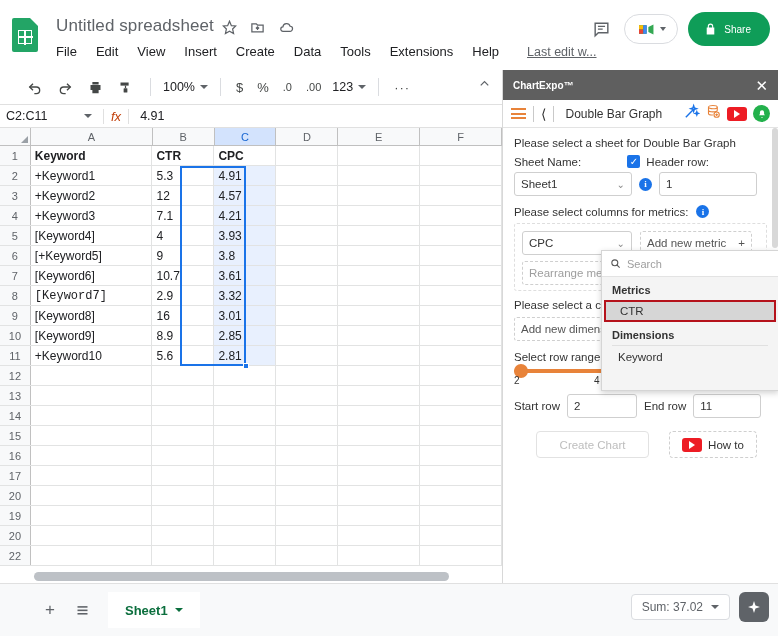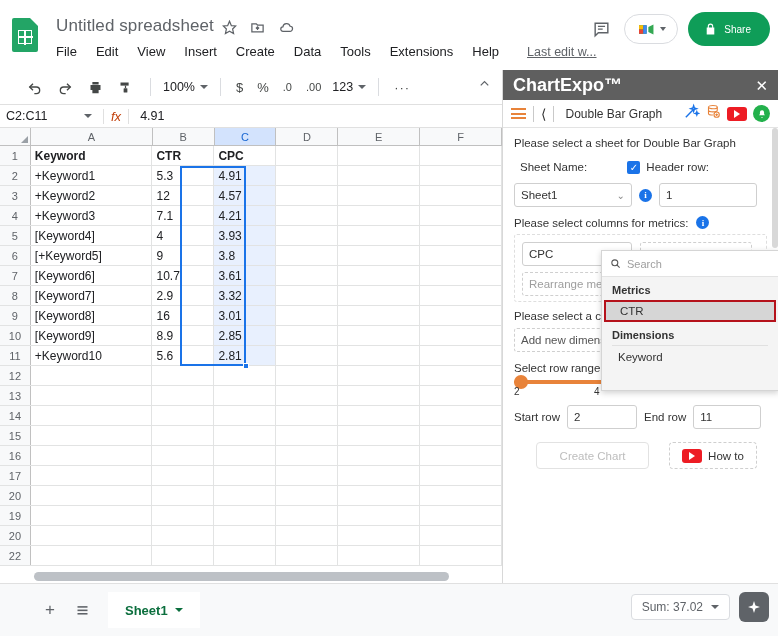--- a/index.html
+++ b/index.html
@@ -100,21 +100,21 @@
   .sum-pill { position:absolute; right:48px; top:10px; height:26px; border:1px solid #dadce0; border-radius:4px;
     background:#fff; display:flex; align-items:center; gap:8px; padding:0 10px; font-size:12px; color:#5f6368; cursor:pointer;}
   .explore-btn { position:absolute; right:9px; top:8px; width:30px; height:30px; background:#5f6368;
     border-radius:6px; display:flex; align-items:center; justify-content:center; cursor:pointer;}
 
   
   .panel { position:absolute; left:502px; top:70px; width:276px; height:513px; background:#fff;
     border-left:1px solid #d8d8d8; }
   .panel-title { height:30px; background:#5f5f5f; display:flex; align-items:center;
     justify-content:space-between; padding:0 10px; }
-  .panel-title-txt { color:#fff; font-size:18px; font-weight:bold; }
+  .panel-title-txt { color:#fff; font-size:10px; font-weight:bold; }
   .panel-close { color:#fff; font-size:15px; cursor:pointer; line-height:1;}
   .panel-sub { height:28px; border-bottom:1px solid #e3e3e3; display:flex; align-items:center; gap:7px; padding:0 8px; }
   .hamb { display:flex; flex-direction:column; gap:2.5px; cursor:pointer;}
   .hamb i { display:block; width:15px; height:2px; background:#e8833a; }
   .vbar { width:1px; height:16px; background:#c9c9c9; }
   .backchev { color:#333; font-size:14px; cursor:pointer; }
   .panel-sub-title { font-size:12px; color:#333; flex:1; padding-left:4px;}
   .subicons { display:flex; align-items:center; gap:6px; }
   .ytbtn { width:20px; height:14px; background:#ed1c24; border-radius:3px; display:flex;align-items:center;justify-content:center;cursor:pointer;}
   .ytbtn:after{content:"";border-style:solid;border-width:4px 0 4px 6px;border-color:transparent transparent transparent #fff;}
@@ -355,21 +355,21 @@
           <div class="rh">7</div>
           <div class="cell" style="width: 134px;">[Keyword6]</div>
           <div class="cell" style="width: 68px;">10.7</div>
           <div class="cell selrange" style="width: 68px;">3.61</div>
           <div class="cell" style="width: 68px;"></div>
           <div class="cell" style="width: 90px;"></div>
           <div class="cell" style="width: 90px;"></div>
         </div>
         <div class="gridrow">
           <div class="rh">8</div>
-          <div class="cell" style="width: 134px;">[Keyword7]</div>
+          <div class="cell" style="width: 134px; font-family: Liberation Mono, monospace;">[Keyword7]</div>
           <div class="cell" style="width: 68px;">2.9</div>
           <div class="cell selrange" style="width: 68px;">3.32</div>
           <div class="cell" style="width: 68px;"></div>
           <div class="cell" style="width: 90px;"></div>
           <div class="cell" style="width: 90px;"></div>
         </div>
         <div class="gridrow">
           <div class="rh">9</div>
           <div class="cell" style="width: 134px;">[Keyword8]</div>
           <div class="cell" style="width: 68px;">16</div>
@@ -560,21 +560,21 @@
               <path d="M12 3a5 5 0 0 0-5 5v4l-2 3h14l-2-3V8a5 5 0 0 0-5-5zm0 18a2.4 2.4 0 0 0 2.3-2h-4.6A2.4 2.4 0 0 0 12 21z"></path>
             </svg>
         </span>
       </span>
     </div>
 
     <div class="panel-body">
       <div class="pb-label">Please select a sheet for Double Bar Graph</div>
 
       <div class="row-flex" style="justify-content:space-between; margin-bottom:4px;">
-        <span class="pb-label" style="margin:6px">Sheet Name:</span>
+        <span class="pb-label" style="margin:0">Sheet Name:</span>
         <span class="row-flex" style="gap:6px; margin-right:58px;">
           <span class="chk">✓</span>
           <span class="pb-label" style="margin:0">Header row:</span>
         </span>
       </div>
 
       <div class="row-flex" style="gap:7px;">
         <div class="sel-ctl" style="width:118px;">
           <span>Sheet1</span>
           <span class="chev-sm">⌄</span>

